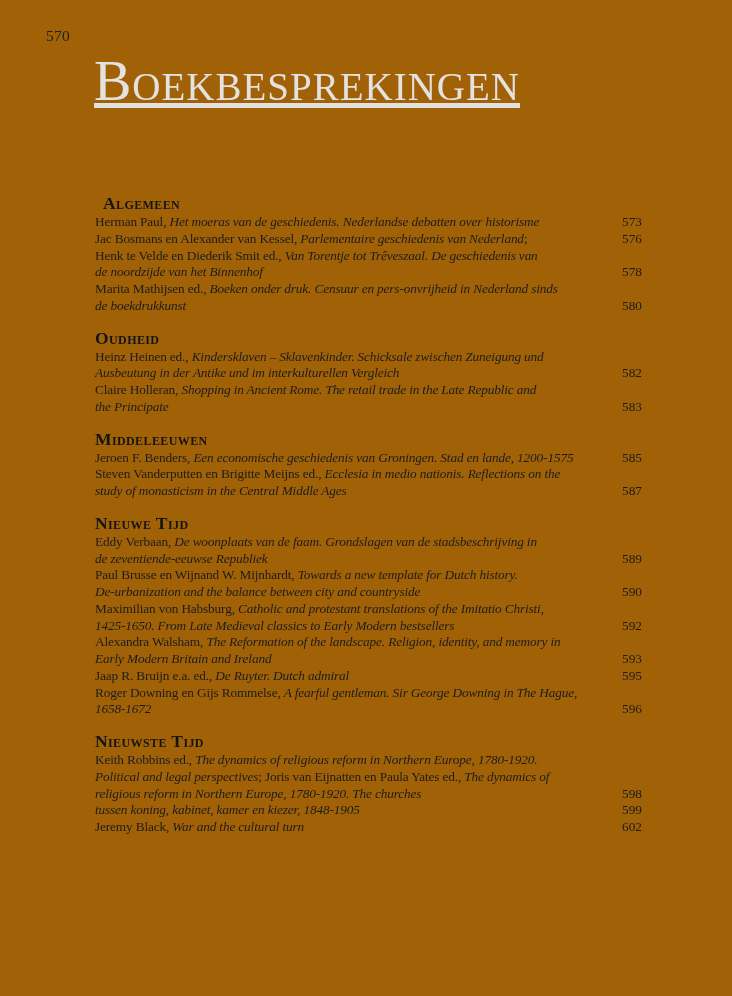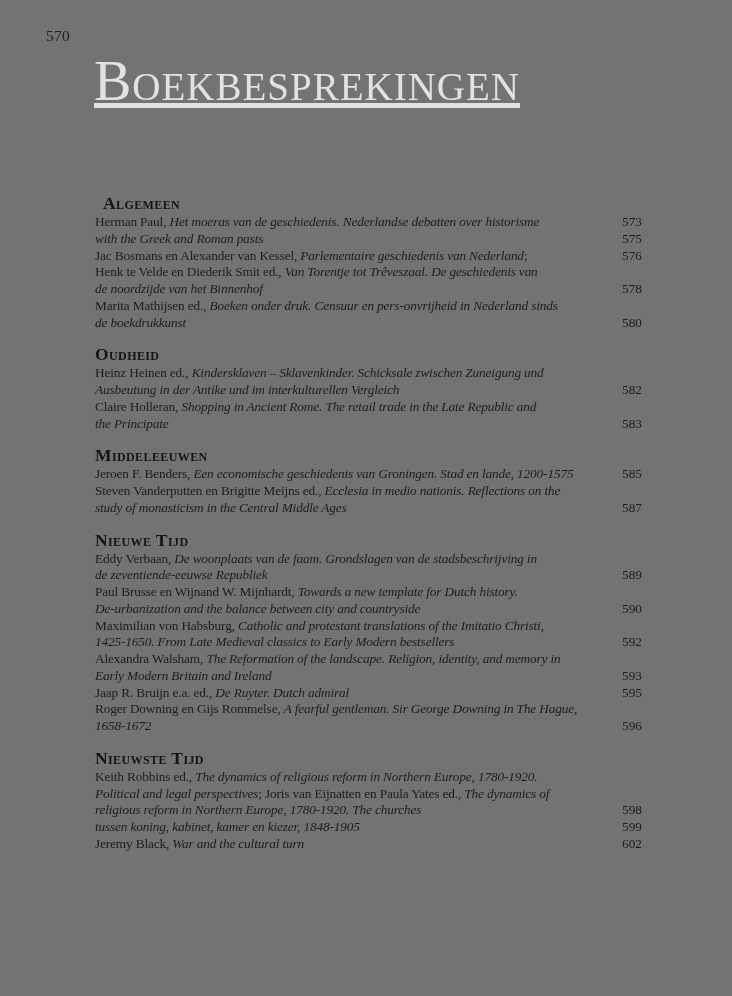--- a/index.html
+++ b/index.html
@@ -1,21 +1,21 @@
 <!DOCTYPE html>
 <html><head>
 <meta charset="utf-8">
 <style>
   * { margin: 0; padding: 0; box-sizing: border-box; }
   html, body { background: #ffffff; }
   .page {
     position: relative;
     width: 732px;
     height: 996px;
-    background: #737373;
+    background: #a16207;
     font-family: "Liberation Serif", serif;
     color: #1c1c1c;
     overflow: hidden;
   }
   .page-number {
     position: absolute;
     top: 27px;
     left: 46px;
     font-size: 15.5px;
     letter-spacing: 0.2px;
@@ -70,21 +70,20 @@
 </style>
 </head>
 <body>
 
 <div class="page">
   <div class="page-number">570</div>
   <h1 class="watermark-title">Boekbesprekingen</h1>
   <main class="toc" id="toc">
       <h2 class="section-heading">Algemeen</h2>
       <div class="toc-row"><span class="row-text"><span class="seg">Herman Paul, </span><span class="seg italic">Het moeras van de geschiedenis. Nederlandse debatten over historisme</span></span><span class="row-page">573</span></div>
-      <div class="toc-row"><span class="row-text"><span class="seg italic">with the Greek and Roman pasts</span></span><span class="row-page">575</span></div>
       <div class="toc-row"><span class="row-page">576</span></div>
       <div class="toc-row"><span class="row-text"><span class="seg">Jac Bosmans en Alexander van Kessel, </span><span class="seg italic">Parlementaire geschiedenis van Nederland</span><span class="seg">;</span></span></div>
       <div class="toc-row"><span class="row-text"><span class="seg">Henk te Velde en Diederik Smit ed., </span><span class="seg italic">Van Torentje tot Trêveszaal. De geschiedenis van</span></span></div>
       <div class="toc-row"><span class="row-text"><span class="seg italic">de noordzijde van het Binnenhof</span></span><span class="row-page">578</span></div>
       <div class="toc-row"><span class="row-text"><span class="seg">Marita Mathijsen ed., </span><span class="seg italic">Boeken onder druk. Censuur en pers-onvrijheid in Nederland sinds</span></span></div>
       <div class="toc-row"><span class="row-text"><span class="seg italic">de boekdrukkunst</span></span><span class="row-page">580</span></div>
       <h2 class="section-heading">Oudheid</h2>
       <div class="toc-row"><span class="row-text"><span class="seg">Heinz Heinen ed., </span><span class="seg italic">Kindersklaven – Sklavenkinder. Schicksale zwischen Zuneigung und</span></span></div>
       <div class="toc-row"><span class="row-text"><span class="seg italic">Ausbeutung in der Antike und im interkulturellen Vergleich</span></span><span class="row-page">582</span></div>
       <div class="toc-row"><span class="row-text"><span class="seg">Claire Holleran, </span><span class="seg italic">Shopping in Ancient Rome. The retail trade in the Late Republic and</span></span></div>

